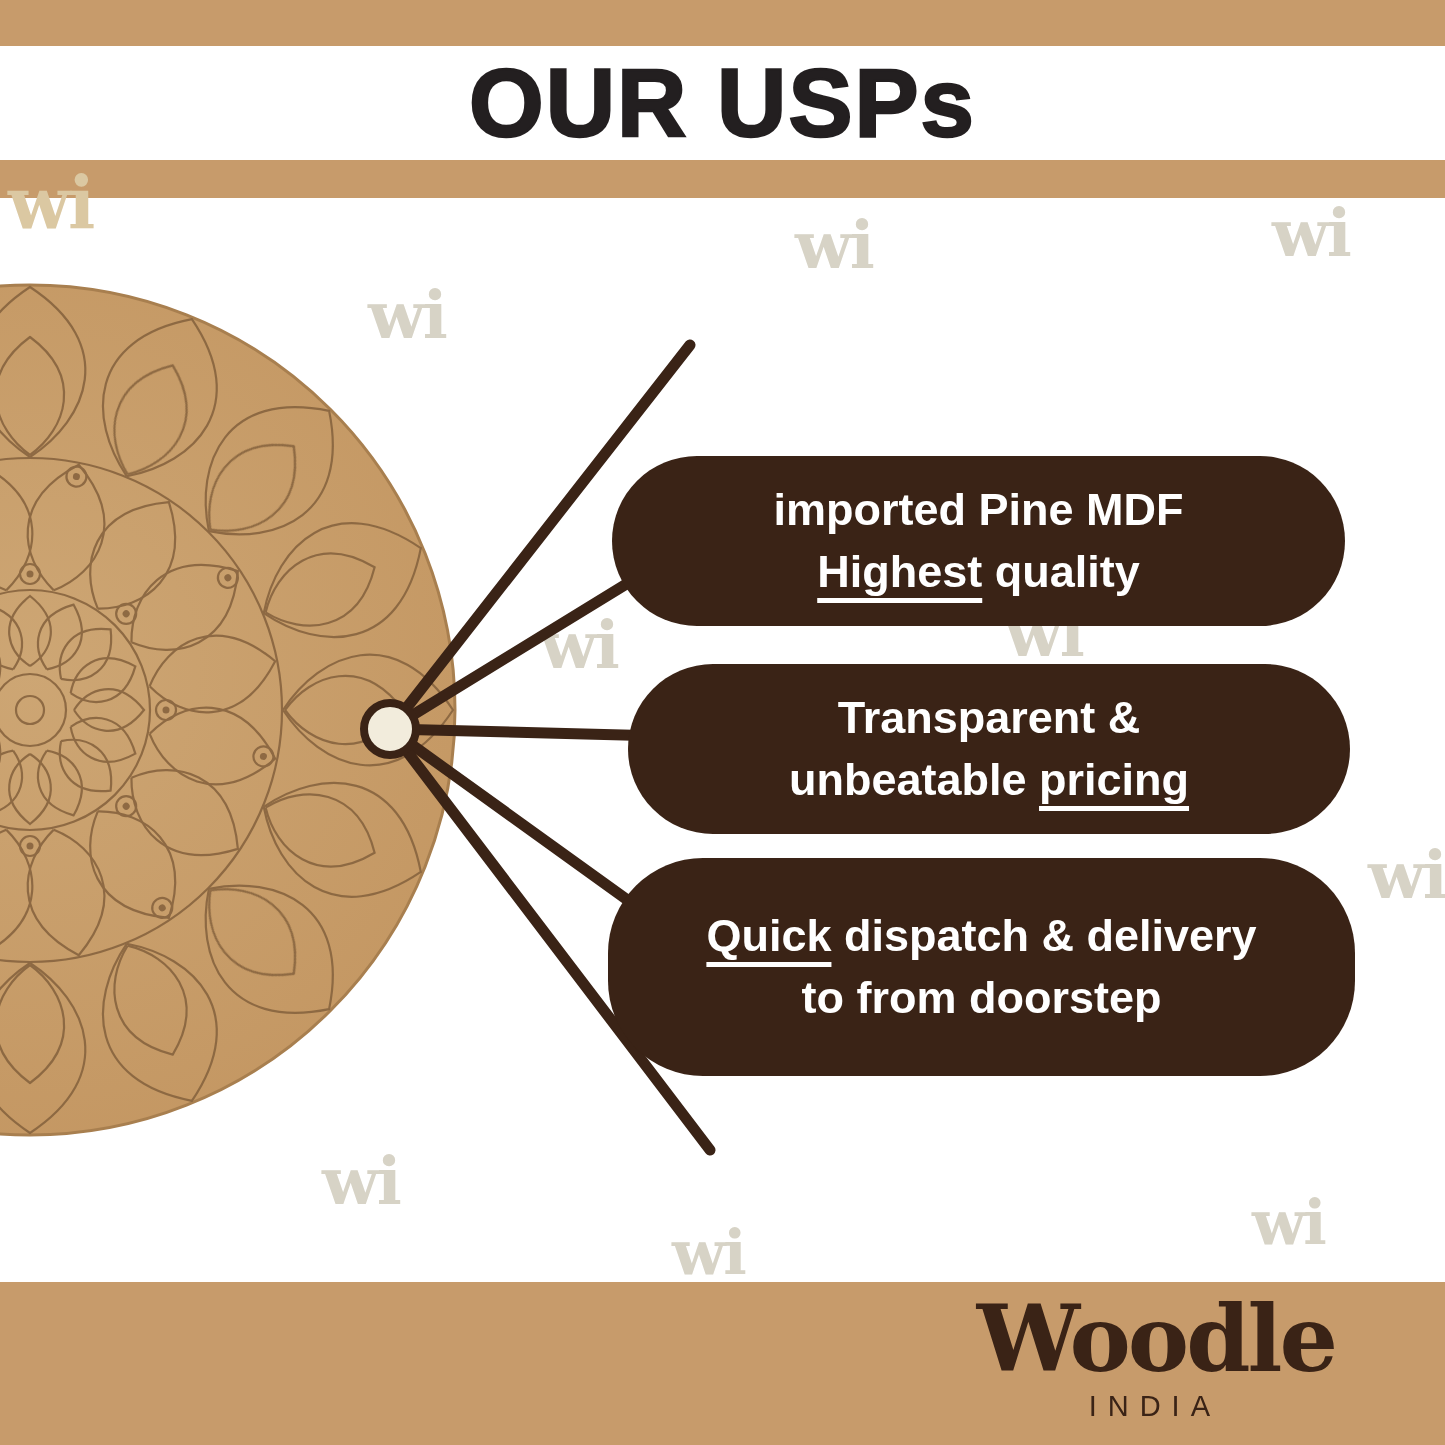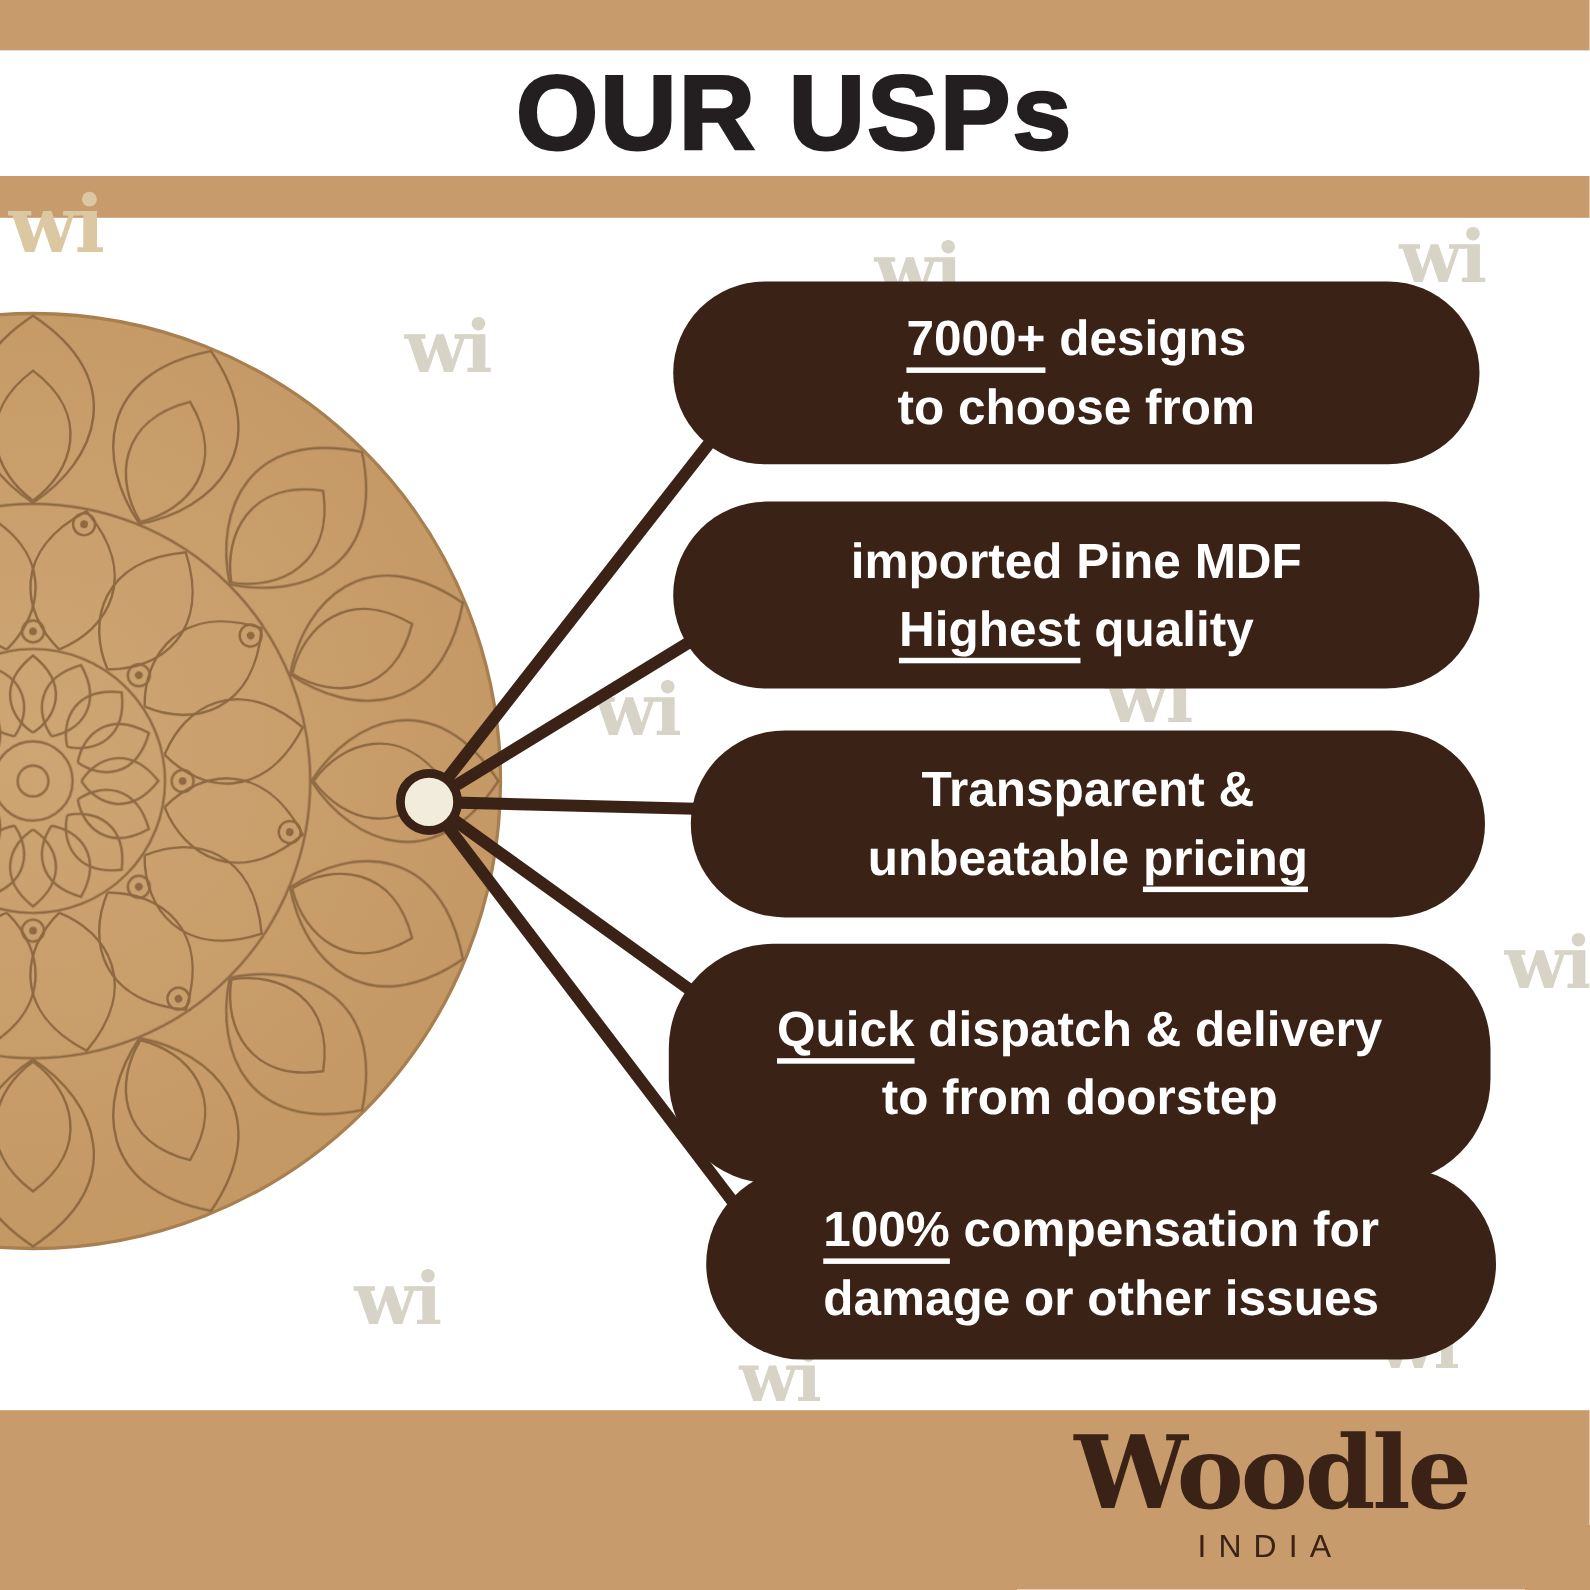--- a/index.html
+++ b/index.html
@@ -191,40 +191,32 @@
     <g stroke="#3a2316" stroke-width="11" stroke-linecap="round">
       <line x1="390" y1="729" x2="690" y2="345"></line>
       <line x1="390" y1="729" x2="690" y2="545"></line>
       <line x1="390" y1="729" x2="700" y2="737"></line>
       <line x1="390" y1="729" x2="690" y2="945"></line>
       <line x1="390" y1="729" x2="710" y2="1150"></line>
     </g>
   </svg>
   <div class="hub-dot"></div>
 
-  <div class="pill" id="pill1">
-      <div class="pill-line"><span class="underlined">7000+</span><span> designs</span></div>
-      <div class="pill-line"><span>to choose from</span></div>
-    </div>
   <div class="pill" id="pill2">
       <div class="pill-line"><span>imported Pine MDF</span></div>
       <div class="pill-line"><span class="underlined">Highest</span><span> quality</span></div>
     </div>
   <div class="pill" id="pill3">
       <div class="pill-line"><span>Transparent &amp;</span></div>
       <div class="pill-line"><span>unbeatable </span><span class="underlined">pricing</span></div>
     </div>
   <div class="pill" id="pill4">
       <div class="pill-line"><span class="underlined">Quick</span><span> dispatch &amp; delivery</span></div>
       <div class="pill-line"><span>to from doorstep</span></div>
     </div>
-  <div class="pill" id="pill5">
-      <div class="pill-line"><span class="underlined">100%</span><span> compensation for</span></div>
-      <div class="pill-line"><span>damage or other issues</span></div>
-    </div>
 
   <div class="band band-bottom"></div>
   <div class="logo">
     <div class="logo-name">Woodle</div>
     <div class="logo-country">INDIA</div>
   </div>
 
 </div>
 
 </body></html>

